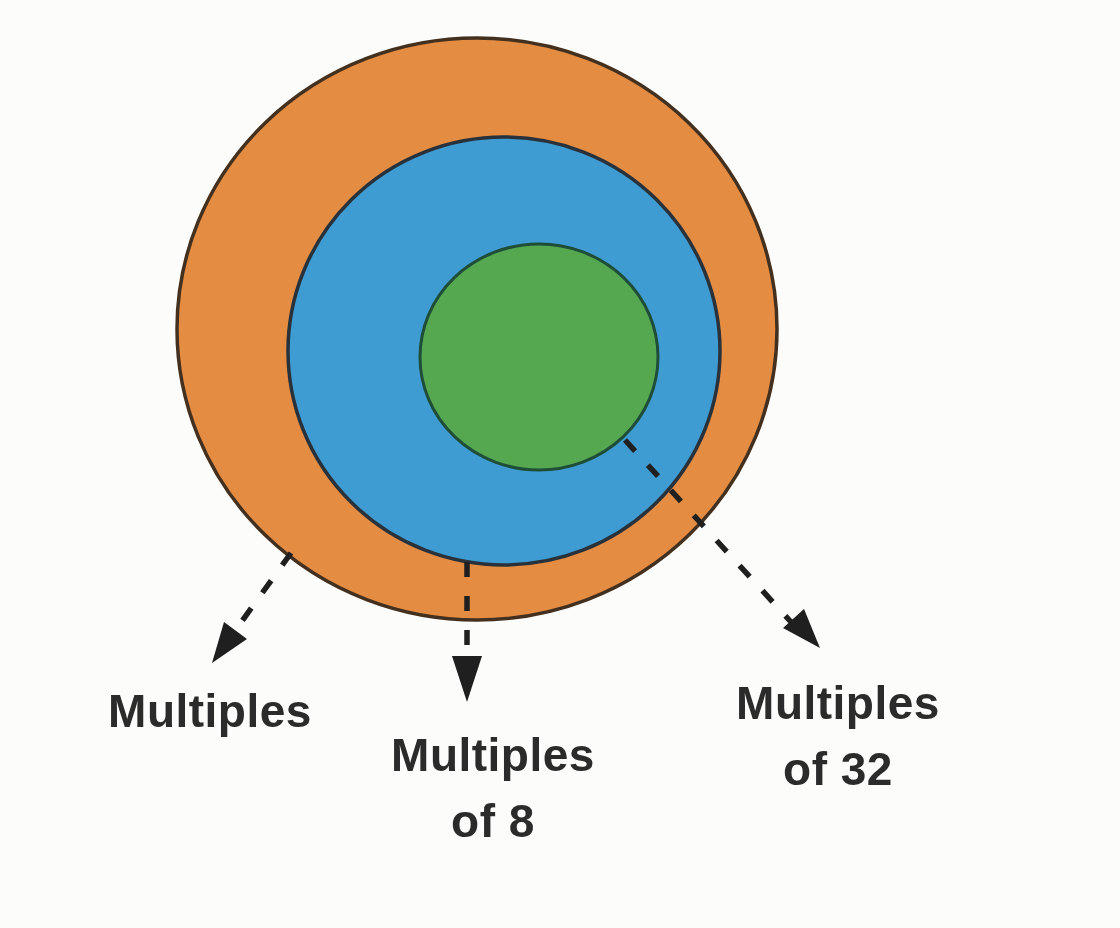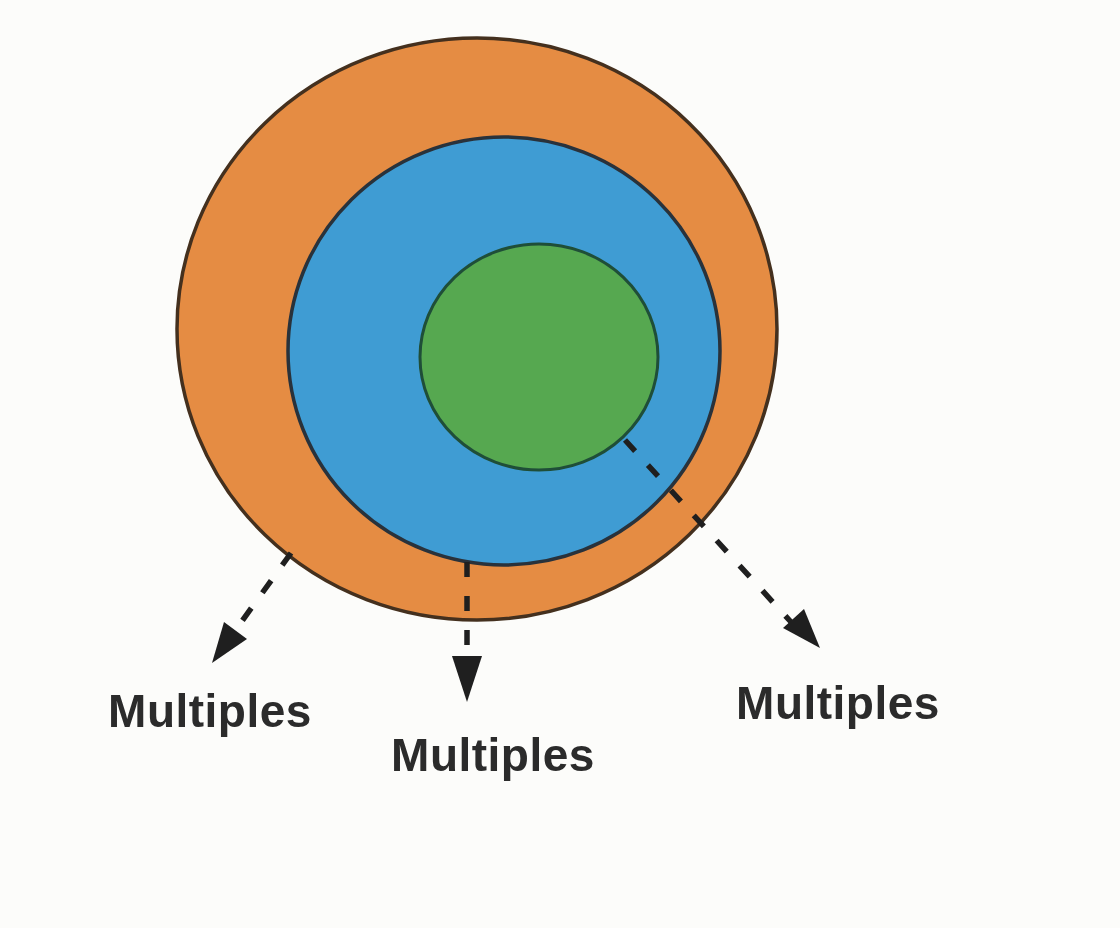--- a/index.html
+++ b/index.html
@@ -67,19 +67,21 @@
       <polygon points="820,648 783,628 804,609" fill="#1f1f1f"></polygon>
     </g>
   </svg>
 
   <div class="set-label label-of-4">
     <span>Multiples</span>
   </div>
 
   <div class="set-label label-of-8">
     <span>Multiples</span>
+    <span>of 8</span>
   </div>
 
   <div class="set-label label-of-32">
     <span>Multiples</span>
+    <span>of 32</span>
   </div>
 
 </div>
 
 </body></html>

